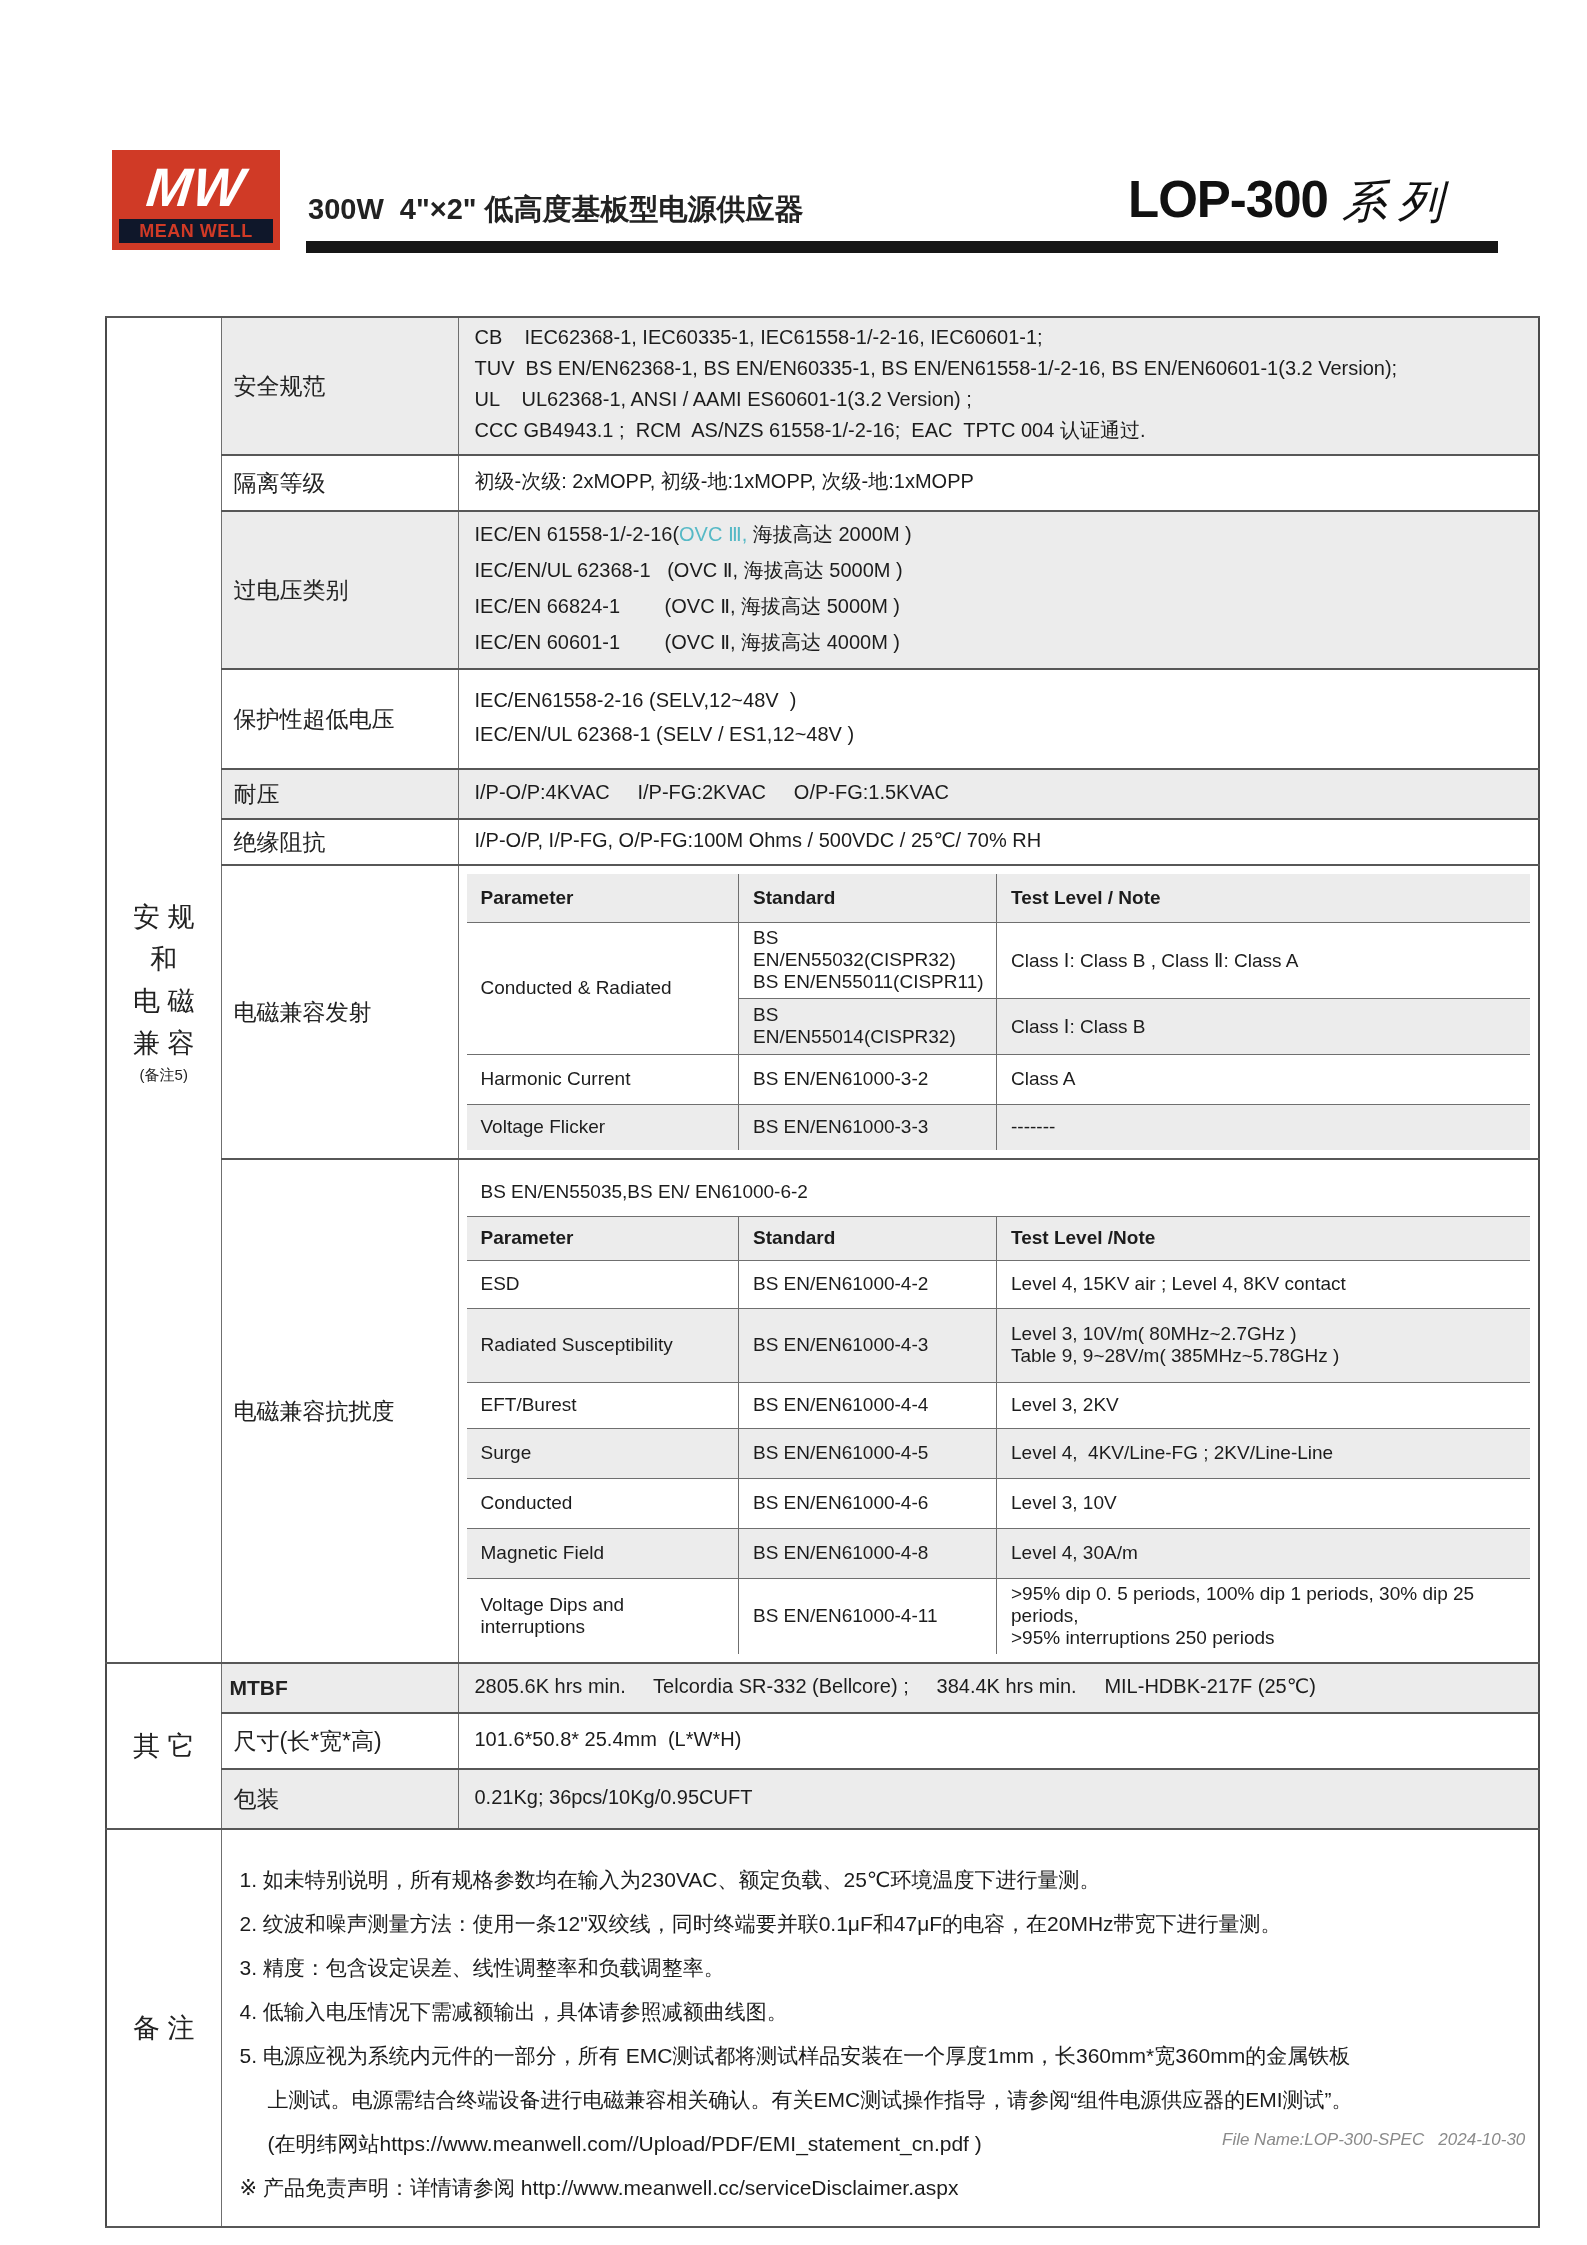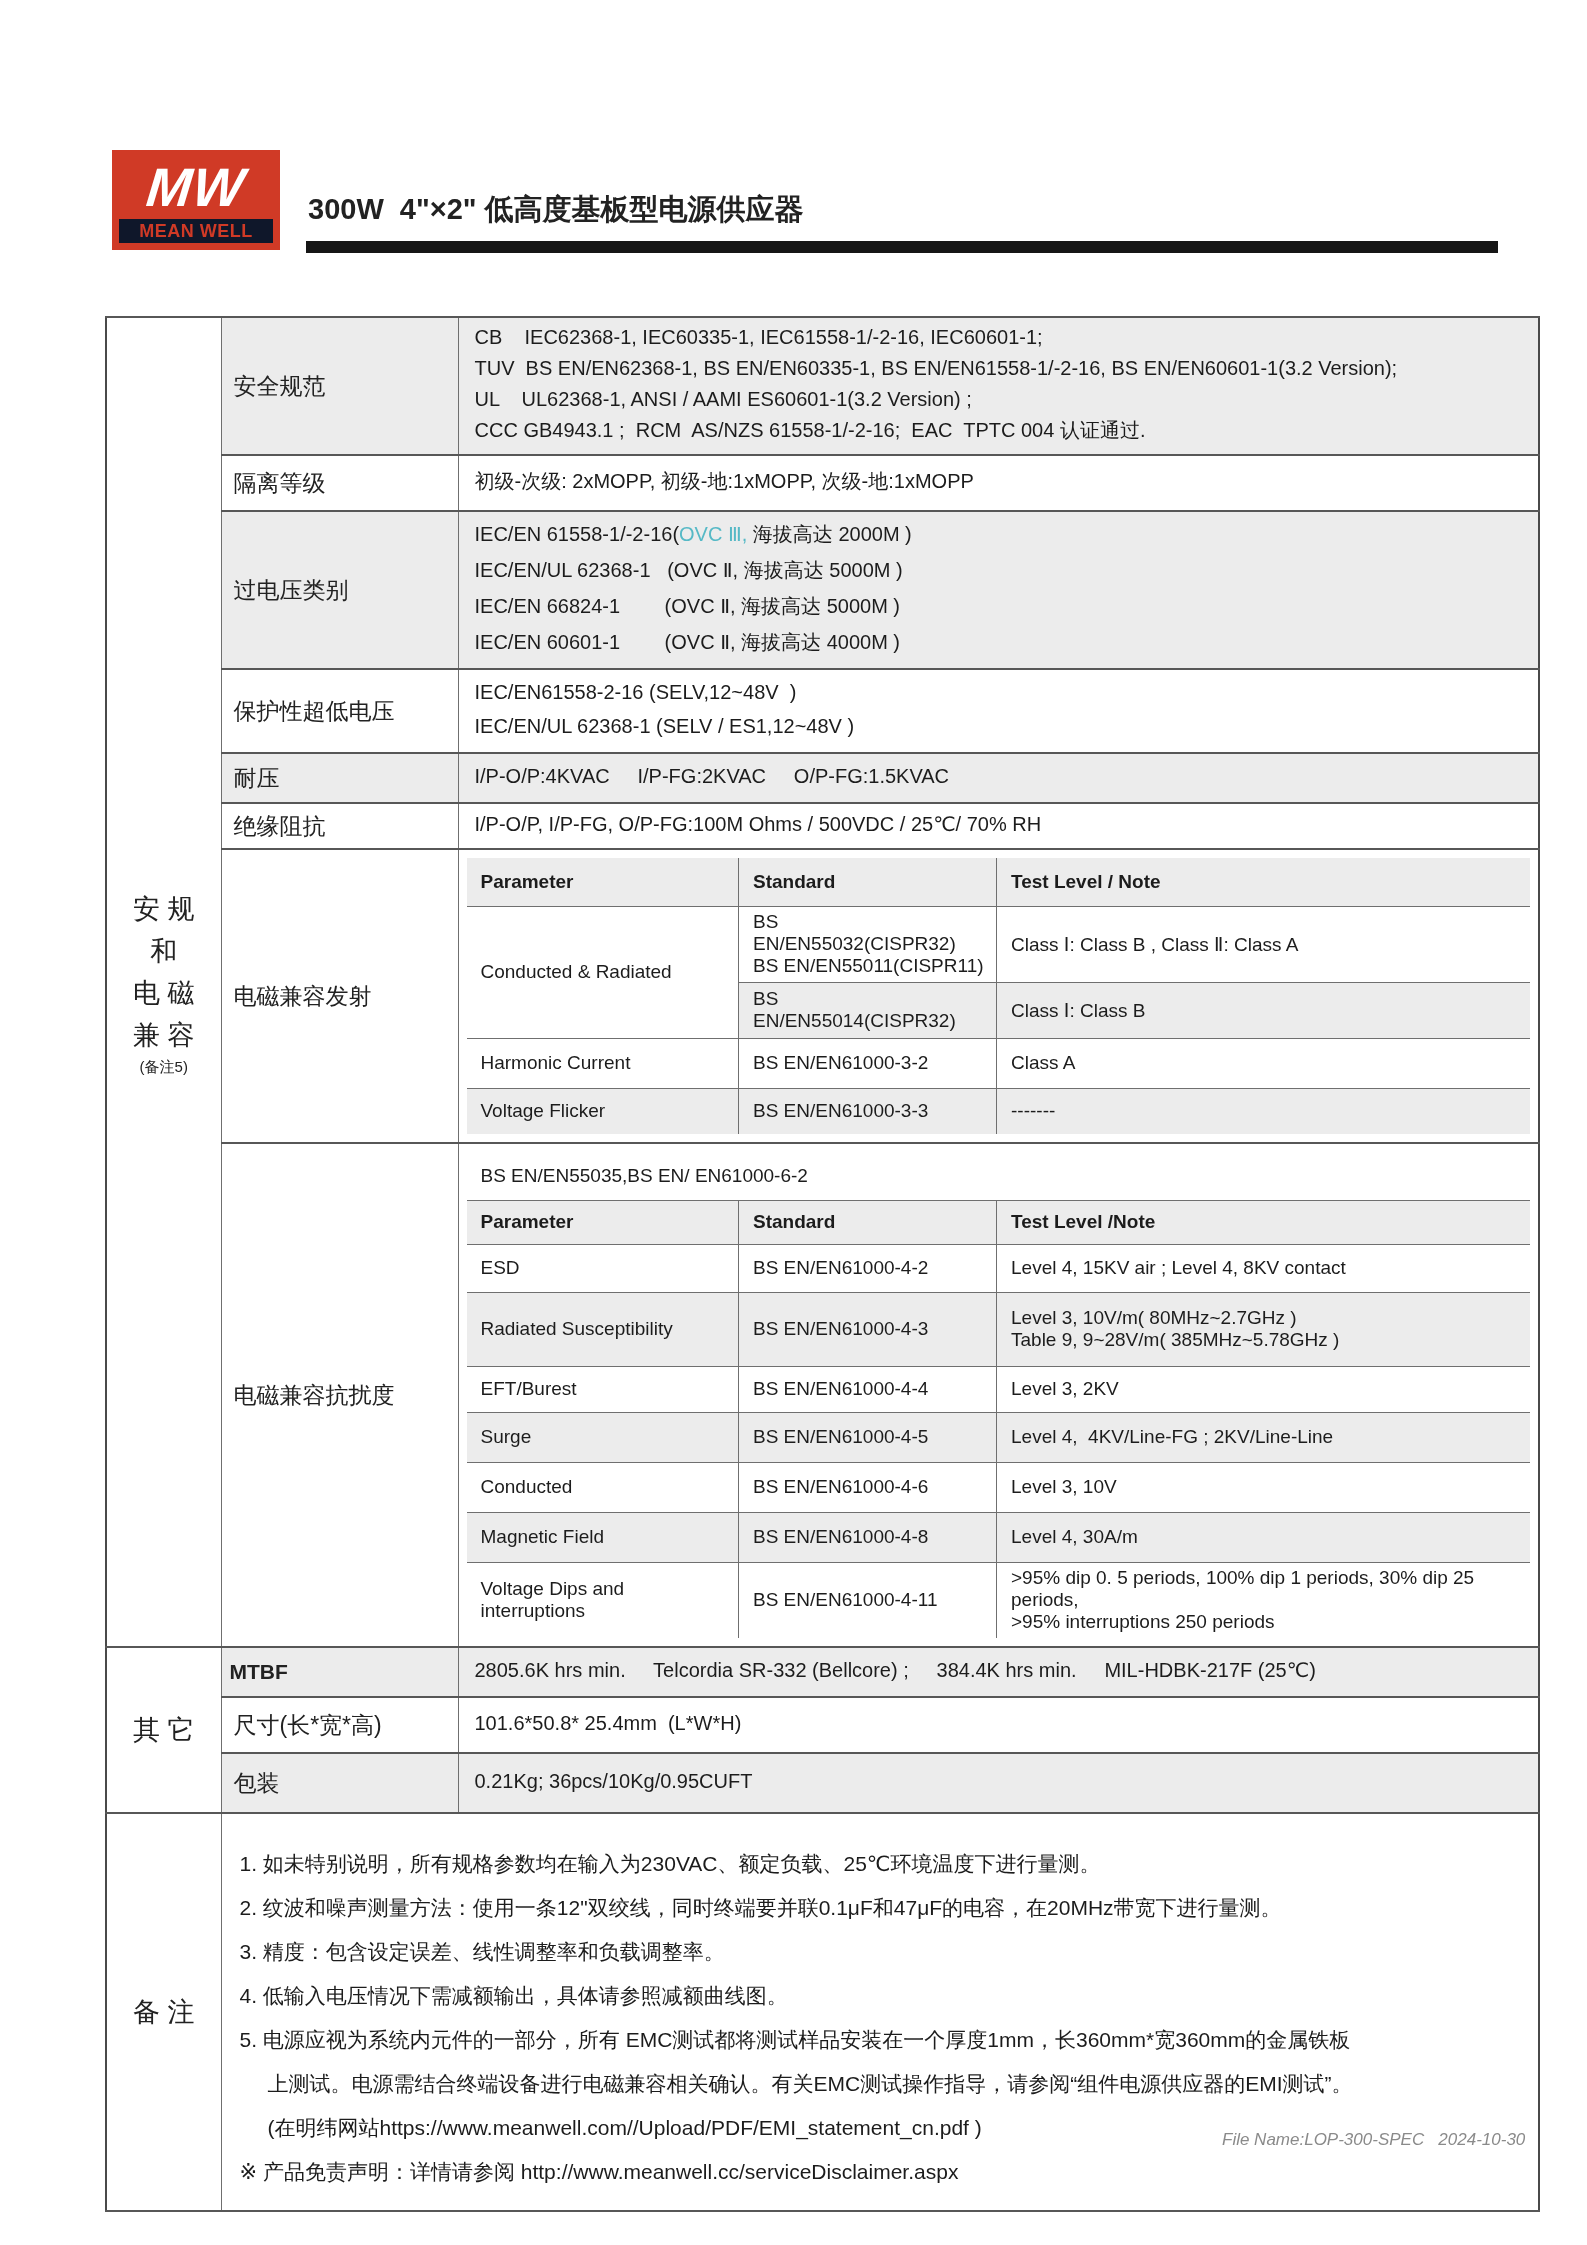--- a/index.html
+++ b/index.html
@@ -82,20 +82,23 @@
 </head>
 <body>
 
 <div class="page">
 
   <div class="logo">
     <div class="logo-mw">MW</div>
     <div class="logo-brand">MEAN WELL</div>
   </div>
   <div class="doc-title">300W  4"×2" 低高度基板型电源供应器</div>
+  <div class="series">
+    <span class="series-model">LOP-300</span><span class="series-suffix">系 列</span>
+  </div>
   <div class="header-rule"></div>
 
   <table class="spec">
     <colgroup>
         <col style="width:115px">
         <col style="width:237px">
         <col>
       </colgroup>
     <tbody>
 
@@ -124,21 +127,21 @@
       <tr style="height:150px">
         <td class="lbl g">过电压类别</td>
         <td class="val g">
           <div class="pre lh36"><span>IEC/EN 61558-1/-2-16(</span><span class="cyan">OVC Ⅲ,</span><span> 海拔高达 2000M )</span></div>
           <div class="pre lh36">IEC/EN/UL 62368-1   (OVC Ⅱ, 海拔高达 5000M )</div>
           <div class="pre lh36">IEC/EN 66824-1        (OVC Ⅱ, 海拔高达 5000M )</div>
           <div class="pre lh36">IEC/EN 60601-1        (OVC Ⅱ, 海拔高达 4000M )</div>
         </td>
       </tr>
 
-      <tr style="height:84px">
+      <tr style="height:100px">
         <td class="lbl">保护性超低电压</td>
         <td class="val">
           <div class="pre lh34">IEC/EN61558-2-16 (SELV,12~48V  )</div>
           <div class="pre lh34">IEC/EN/UL 62368-1 (SELV / ES1,12~48V )</div>
         </td>
       </tr>
 
       <tr style="height:50px">
         <td class="lbl g">耐压</td>
         <td class="val g pre">I/P-O/P:4KVAC     I/P-FG:2KVAC     O/P-FG:1.5KVAC</td>

